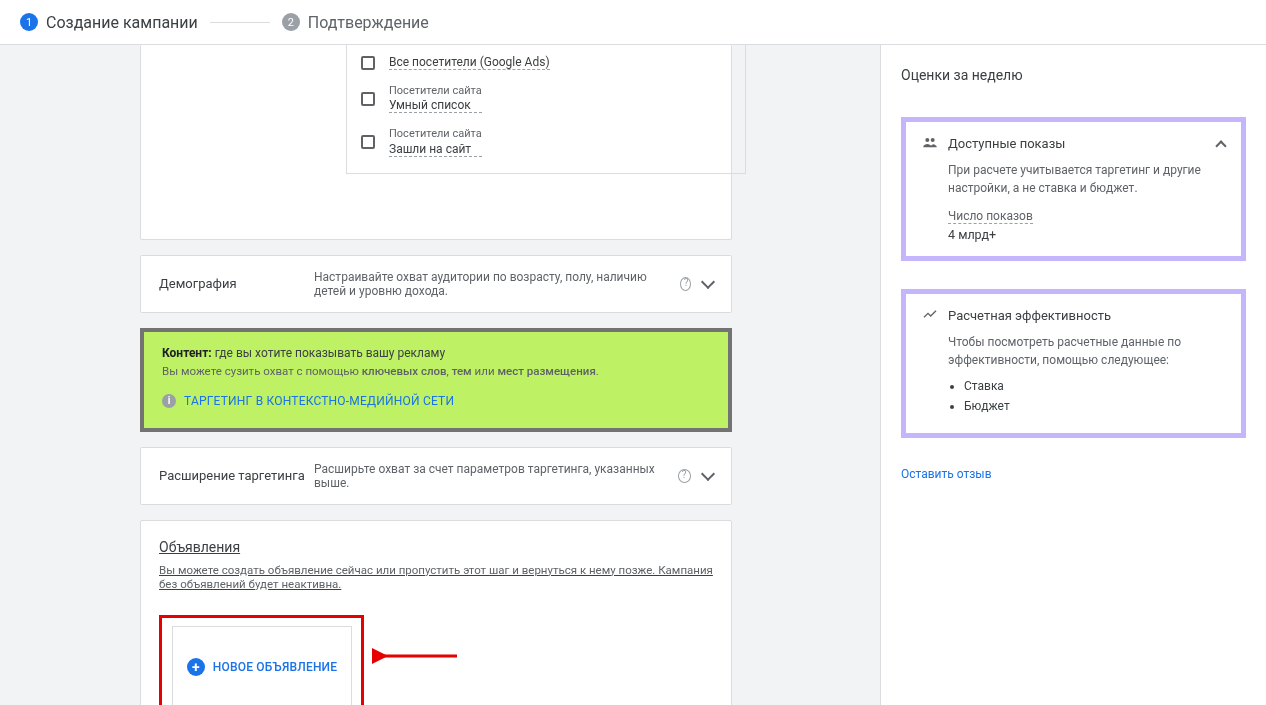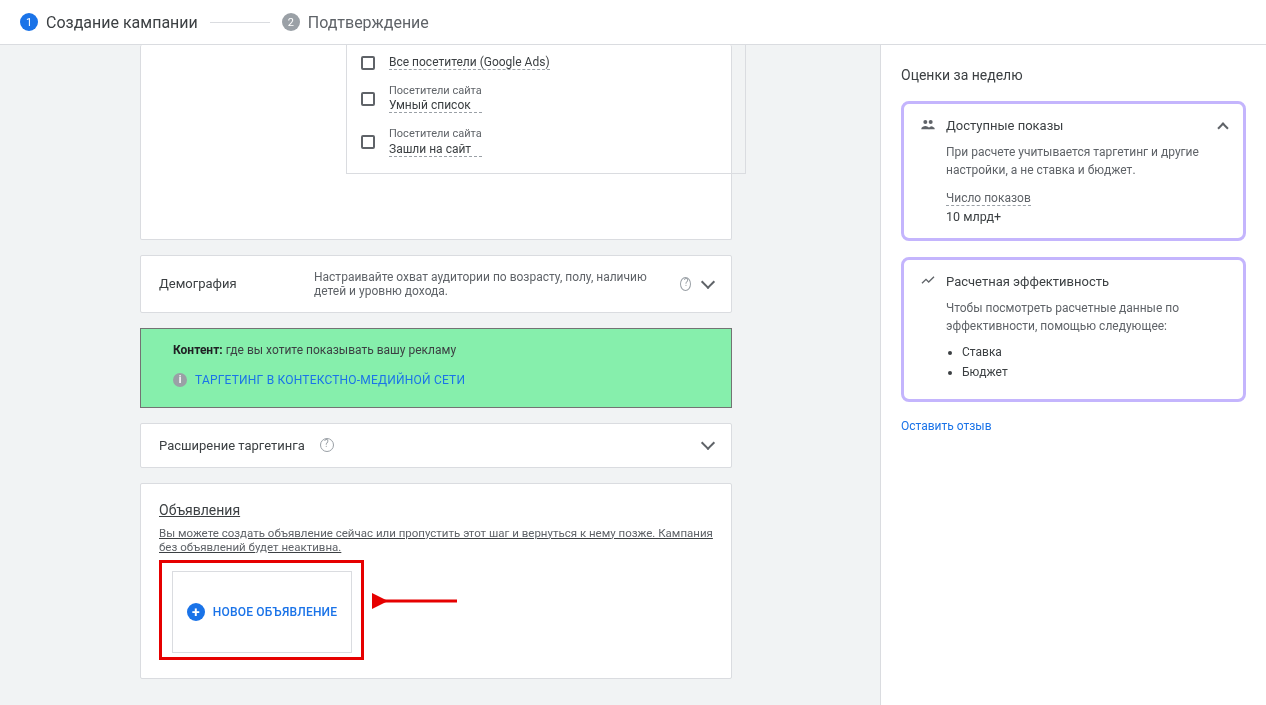--- a/index.html
+++ b/index.html
@@ -88,37 +88,37 @@
     width: 10px; height: 10px; border-right: 2px solid #5f6368; border-bottom: 2px solid #5f6368;
     transform: rotate(45deg); margin-left: 12px; margin-top: -4px;
   }
   .help-ico {
     width: 14px; height: 14px; border: 1px solid #9aa0a6; border-radius: 50%;
     margin-left: 6px; position: relative;
   }
   .help-ico::after { content: "?"; font-size: 10px; color: #9aa0a6; position: absolute; left: 3px; top: -1px; }
 
   
-  .content-card { padding: 14px 18px 20px 32px; background: #86efac; border: 1px solid #737373; }
+  .content-card { padding: 14px 18px 20px 18px; background: #bef264; border: 4px solid #737373; }
   .content-title { font-size: 12px; color: #3c4043; }
   .content-title b { color: #202124; }
   .content-sub { font-size: 11.5px; color: #5f6368; margin-top: 4px; }
   .content-sub b { font-weight: 500; color: #5f6368; }
   .content-link-row { display: flex; align-items: center; margin-top: 16px; }
   .info-ico {
     width: 14px; height: 14px; border-radius: 50%; background: #9aa0a6;
     display: inline-flex; align-items: center; justify-content: center;
     color: #fff; font-size: 10px; font-weight: bold; margin-right: 8px;
   }
   .content-link { color: #1a73e8; font-size: 12px; text-transform: uppercase; letter-spacing: .2px; }
 
   
   .ads-card { padding: 18px; }
   .ads-title { font-size: 14px; color: #3c4043; margin-bottom: 8px; }
-  .ads-desc { font-size: 11.5px; color: #5f6368; margin-bottom: 6px; }
+  .ads-desc { font-size: 11.5px; color: #5f6368; margin-bottom: 24px; }
   .ads-highlight {
     border: 3px solid #e60000;
     width: 205px; height: 100px;
     padding: 8px 10px;
     display: inline-block;
     position: relative;
   }
   .ads-box {
     border: 1px solid #dadce0;
     width: 180px; height: 82px;
@@ -131,24 +131,24 @@
   }
   .new-ad-text { color: #1a73e8; font-size: 12px; font-weight: 500; letter-spacing: .2px; }
   .red-arrow {
     position: absolute;
     left: 210px; top: 28px;
     pointer-events: none;
   }
   .red-arrow svg { display: block; }
 
   
-  .side-title { font-size: 14px; color: #3c4043; margin-bottom: 18px; }
+  .side-title { font-size: 14px; color: #3c4043; margin-bottom: 34px; }
   .side-card {
-    border: 3px solid #c4b5fd; border-radius: 8px;
-    padding: 12px 16px 14px 16px; margin-bottom: 16px;
+    border: 5px solid #c4b5fd; border-radius: 0;
+    padding: 12px 16px 14px 16px; margin-bottom: 28px;
   }
   .side-head { display: flex; align-items: center; }
   .side-ico { width: 16px; margin-right: 10px; color: #5f6368; }
   .side-head-title { flex: 1; font-size: 13px; color: #3c4043; }
   .caret-up {
     width: 8px; height: 8px; border-left: 2px solid #5f6368; border-top: 2px solid #5f6368;
     transform: rotate(45deg); margin-top: 4px;
   }
   .side-body { font-size: 12px; color: #5f6368; line-height: 1.5; margin-left: 26px; margin-top: 8px; }
   .side-metric-lbl { font-size: 12px; color: #5f6368; border-bottom: 1px dashed #9aa0a6; display: inline-block; margin-top: 12px; }
@@ -203,29 +203,33 @@
         <span>Настраивайте охват аудитории по возрасту, полу, наличию детей и уровню дохода.</span>
         <span class="help-ico"></span>
       </span>
       <span class="row-caret"></span>
     </div>
 
     <div class="content-card" style="margin-top:15px">
       <div class="content-title">
         <b>Контент:</b><span> где вы хотите показывать вашу рекламу</span>
       </div>
+      <div class="content-sub">
+        <span>Вы можете сузить охват с помощью </span><b>ключевых слов</b><span>, </span><b>тем</b><span> или </span><b>мест размещения</b><span>.</span>
+      </div>
       <div class="content-link-row">
         <span class="info-ico">i</span>
         <span class="content-link">ТАРГЕТИНГ В КОНТЕКСТНО-МЕДИЙНОЙ СЕТИ</span>
       </div>
     </div>
 
     <div class="card row-card">
       <span class="row-label">Расширение таргетинга</span>
       <span class="row-desc">
+        <span>Расширьте охват за счет параметров таргетинга, указанных выше.</span>
         <span class="help-ico"></span>
       </span>
       <span class="row-caret"></span>
     </div>
 
     <div class="card ads-card" style="position:relative;text-decoration:underline;">
       <div class="ads-title">Объявления</div>
       <div class="ads-desc">Вы можете создать объявление сейчас или пропустить этот шаг и вернуться к нему позже. Кампания без объявлений будет неактивна.</div>
       <div class="ads-highlight">
         <div class="ads-box">
@@ -259,21 +263,21 @@
               <path d="M2 19c0-2.5 4-4 6-4s6 1.5 6 4v1H2z"></path>
               <path d="M13 19c0-1.5 1.5-3.2 4-3.8 2 .5 5 1.8 5 3.8v1h-9z"></path>
             </svg>
         </span>
         <span class="side-head-title">Доступные показы</span>
         <span class="caret-up"></span>
       </div>
       <div class="side-body">При расчете учитывается таргетинг и другие настройки, а не ставка и бюджет.</div>
       <div style="margin-left:26px">
         <span class="side-metric-lbl">Число показов</span>
-        <div class="side-metric-val">10 млрд+</div>
+        <div class="side-metric-val">4 млрд+</div>
       </div>
     </div>
 
     <div class="side-card">
       <div class="side-head">
         <span class="side-ico">
           <svg viewBox="0 0 24 24" width="16" height="16" fill="none" stroke="#5f6368" stroke-width="2">
               <polyline points="3,17 9,11 13,15 21,7"></polyline>
             </svg>
         </span>

